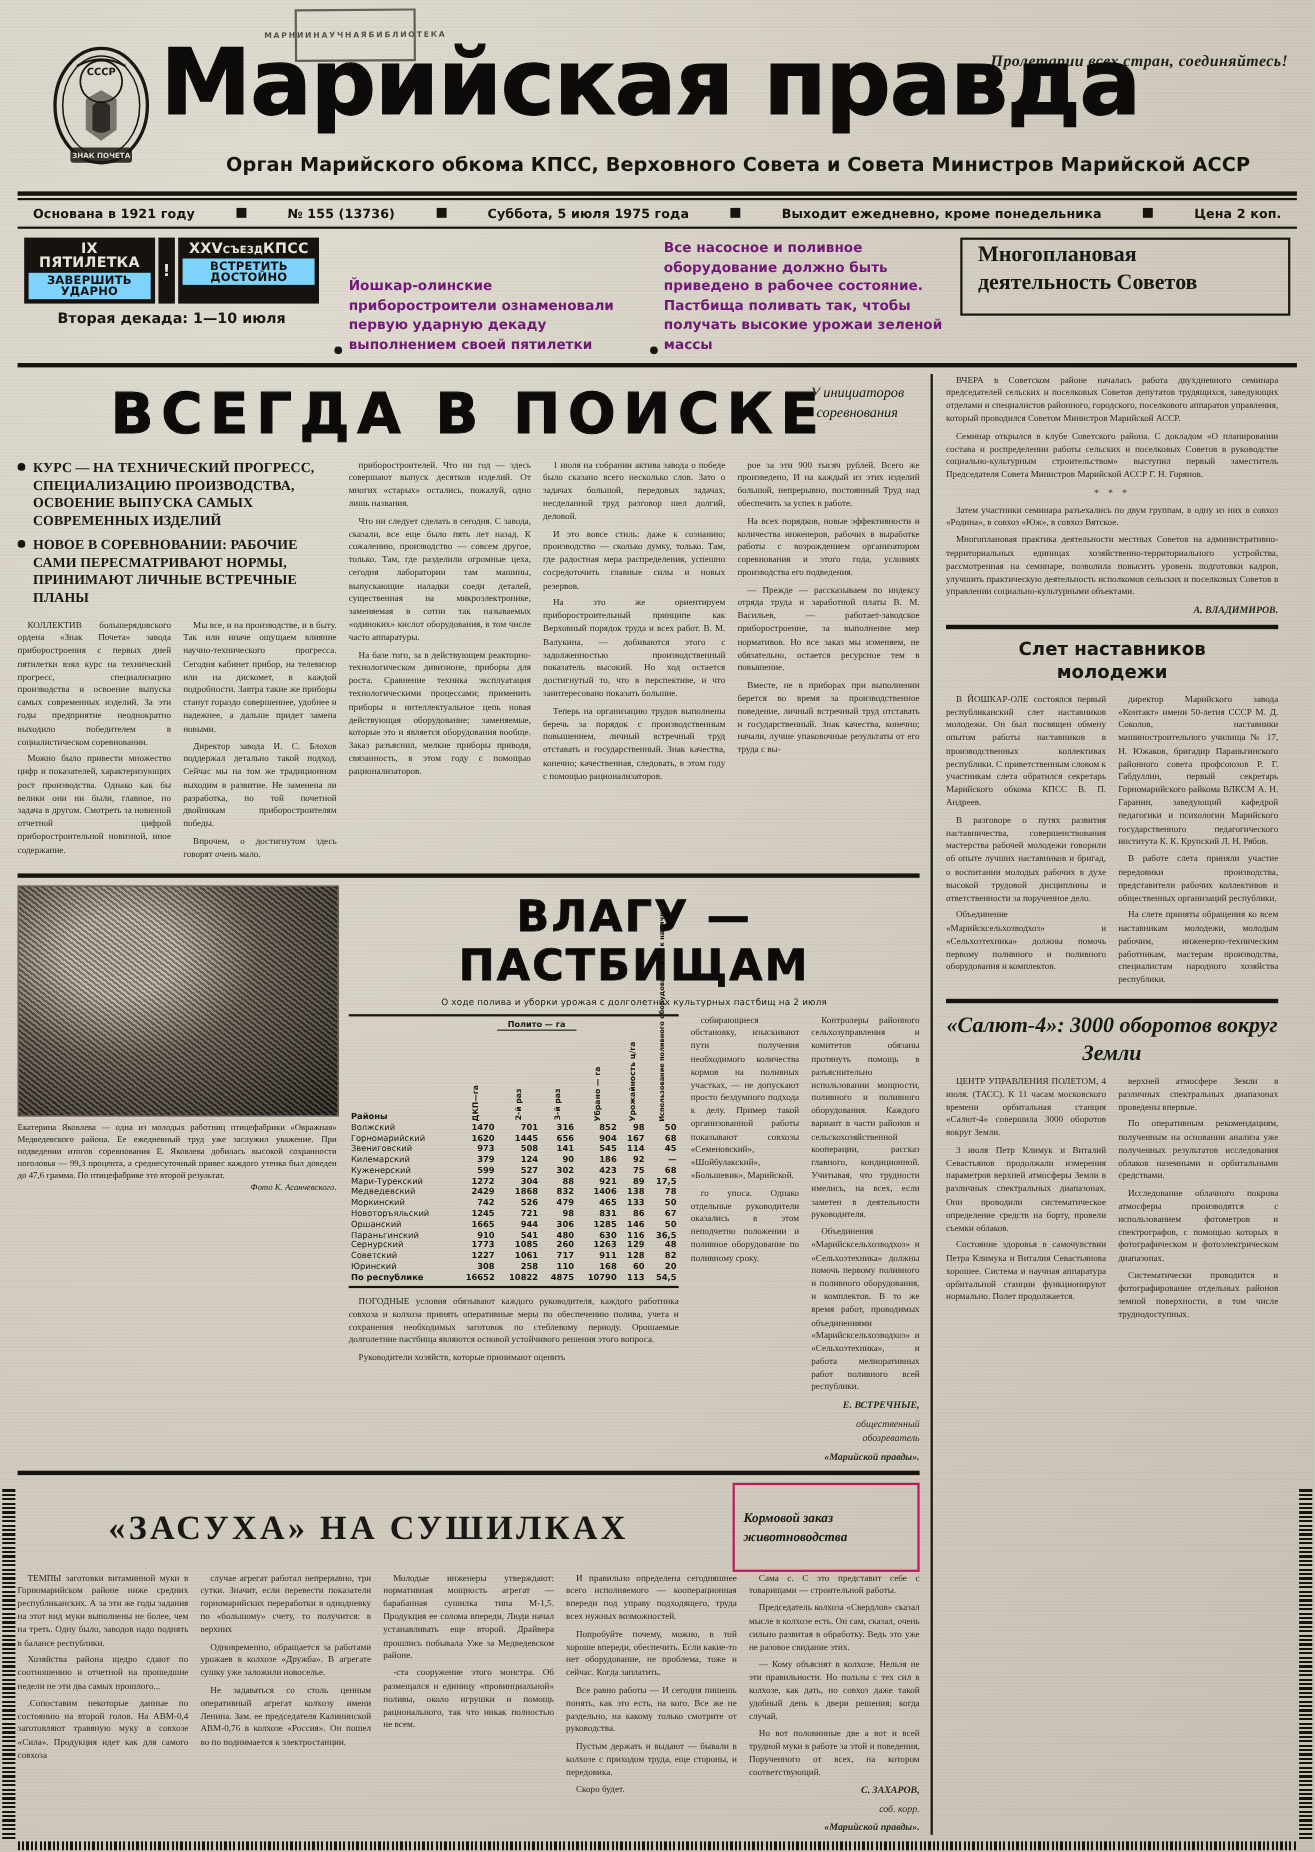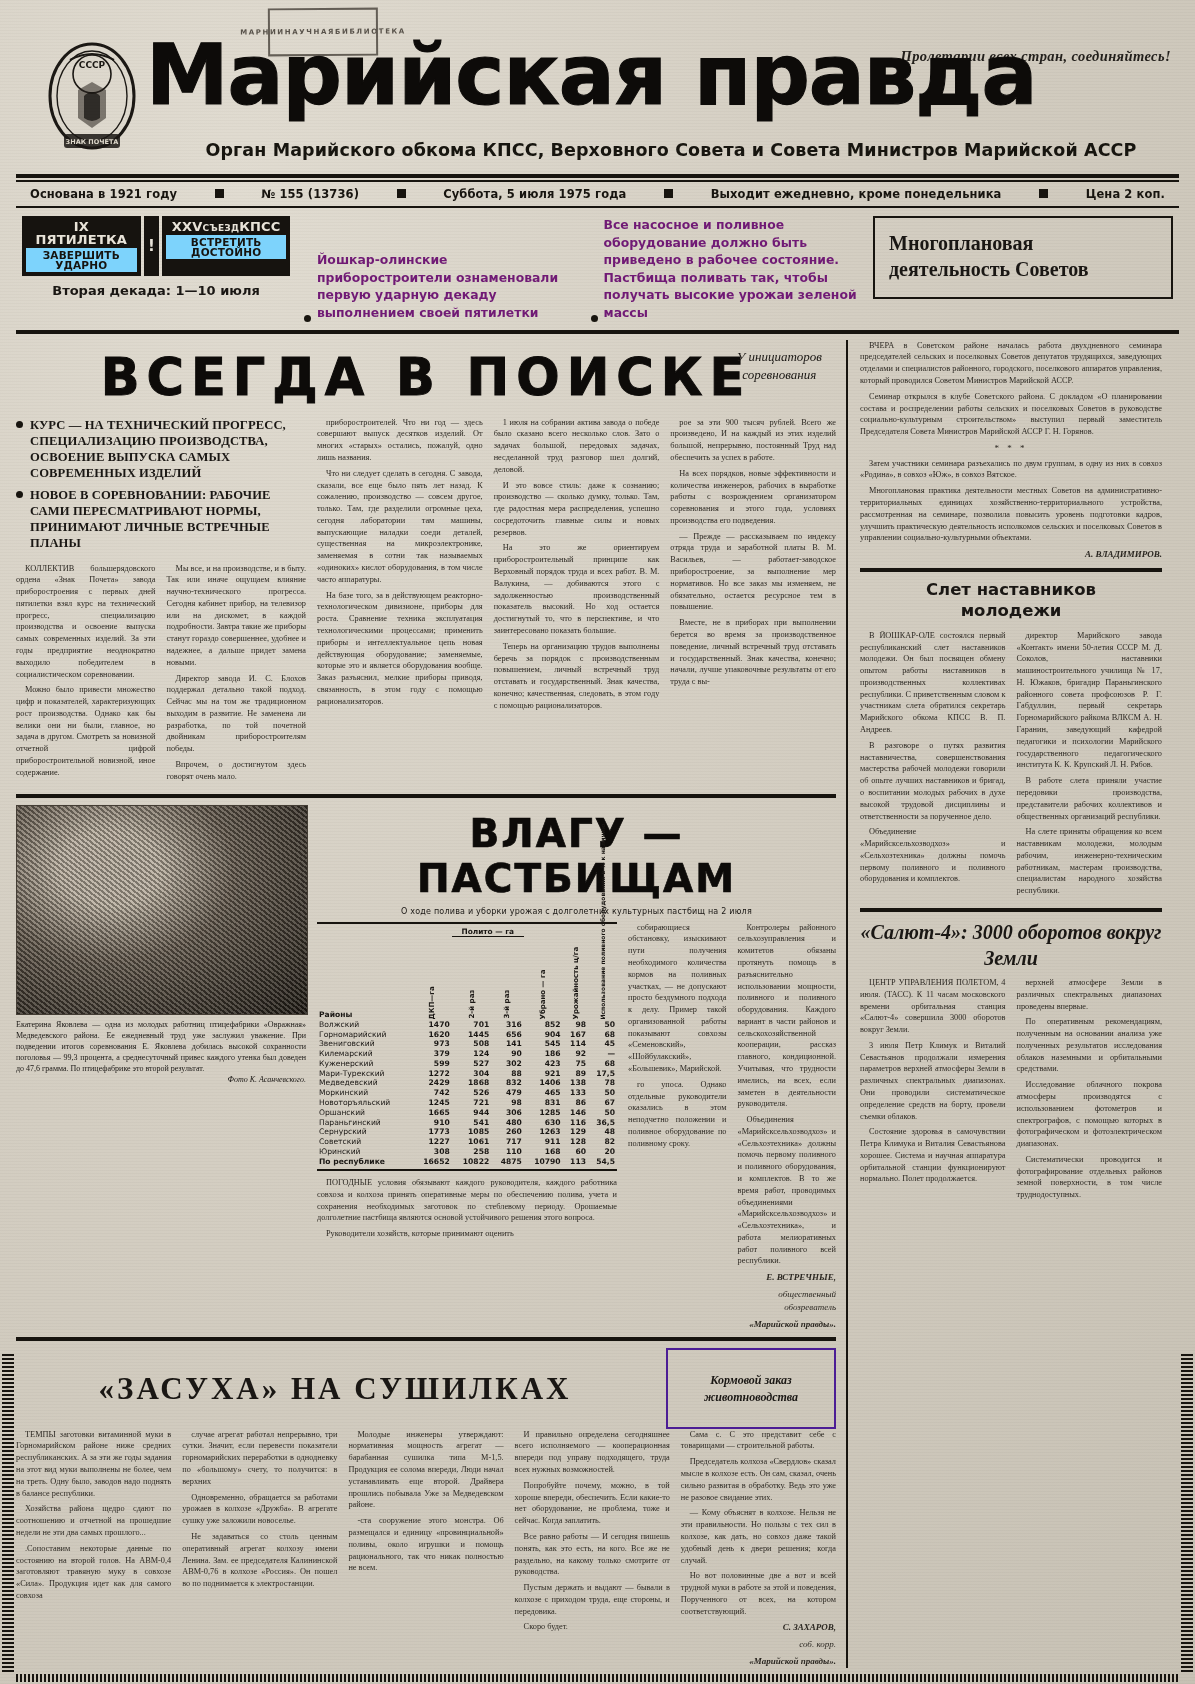--- a/index.html
+++ b/index.html
@@ -74,21 +74,21 @@
   .badge .l1{font-family:"DejaVu Sans",sans-serif;font-weight:700;font-size:13px;letter-spacing:.2px;text-align:center;line-height:1;padding:1px 2px 2px;}
   .badge .l2{background:#7dd3fc;color:#16130f;font-family:"DejaVu Sans",sans-serif;font-weight:700;font-size:10.5px;text-align:center;padding:1.5px 3px;letter-spacing:.2px;line-height:1;}
   .badge .l1 .sm{font-size:9px;}
   .badgesep{width:20px;background:#16130f;color:#e8e3d8;font-family:"DejaVu Sans",sans-serif;font-weight:700;font-size:15px;display:flex;align-items:center;justify-content:center;}
   .dekada{margin-top:7px;font-family:"DejaVu Sans",sans-serif;font-weight:700;font-size:13px;text-align:center;}
 
   .slogans{flex:1;display:flex;gap:14px;padding-left:14px;}
   .slogan{flex:1;display:flex;gap:6px;font-family:"DejaVu Sans",sans-serif;font-weight:700;font-size:12.4px;line-height:1.42;color:#701a75;align-items:flex-end;}
   .slogan .dot{width:7px;height:7px;border-radius:50%;background:#18150f;flex:0 0 7px;margin-top:4px;}
   .rightbox-title{
-    border:2.5px solid #17140f;padding:12px 14px 14px;margin-left:10px;
+    border:2.5px solid #17140f;padding:0 14px 14px;margin-left:10px;
     font-family:"Liberation Serif",serif;font-weight:700;font-size:20px;line-height:1.32;
     width:300px;box-sizing:border-box;
   }
 
   
   .mainwrap{display:flex;margin-top:6px;}
   .leftzone{width:830px;flex:0 0 830px;padding-right:10px;box-sizing:border-box;}
   .rightzone{width:316px;flex:0 0 316px;border-left:2.5px solid #17140f;padding-left:12px;box-sizing:border-box;}
 
   .bighead{
@@ -144,21 +144,21 @@
     background:
       repeating-linear-gradient(38deg, rgba(0,0,0,.30) 0 2px, rgba(255,255,255,.12) 2px 4px),
       radial-gradient(ellipse at 32% 30%, #b3aa9c 0 18%, #6a6156 45%, #2e2a24 100%);
     border:1px solid #4a443c;
     filter:contrast(1.1) blur(.3px);
   }
   .photocap{font-family:"Liberation Serif",serif;font-size:8px;line-height:1.4;text-align:justify;margin-top:4px;}
   .photocredit{text-align:right;font-style:italic;font-size:8px;}
 
   .kormbox{
-    border:2px solid #4c1d95;padding:22px 8px;text-align:center;
+    border:2px solid #be185d;padding:22px 8px;
     font-family:"Liberation Serif",serif;font-style:italic;font-weight:700;font-size:12px;line-height:1.35;
   }
   .italhead{
     font-family:"Liberation Serif",serif;font-style:italic;font-weight:700;
     font-size:20px;line-height:1.3;text-align:left;margin:6px 0 6px;
   }
   .smallhead{
     font-family:"DejaVu Sans",sans-serif;font-weight:700;font-size:16.5px;
     line-height:1.3;text-align:center;margin:6px 0 8px;
   }

